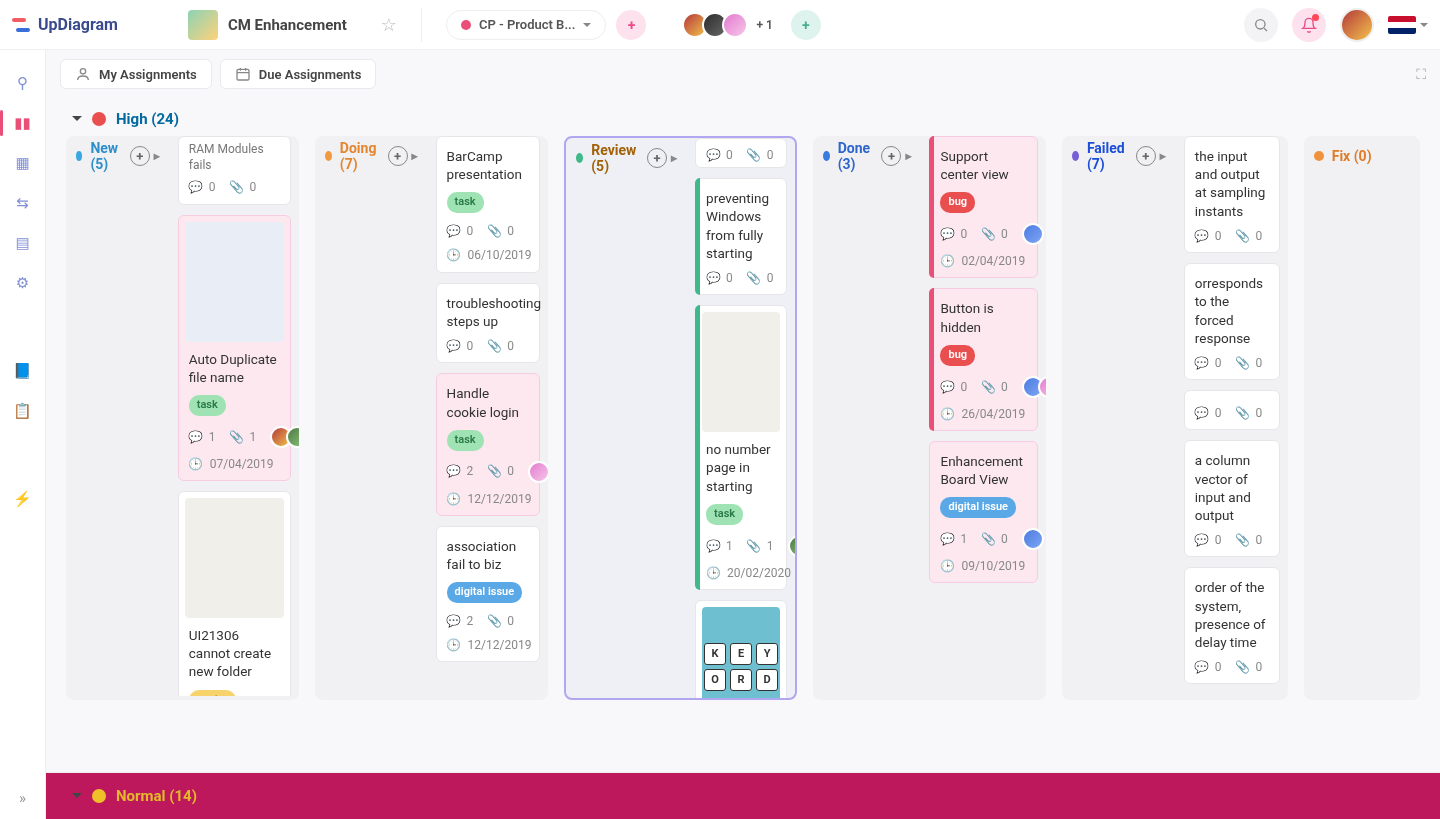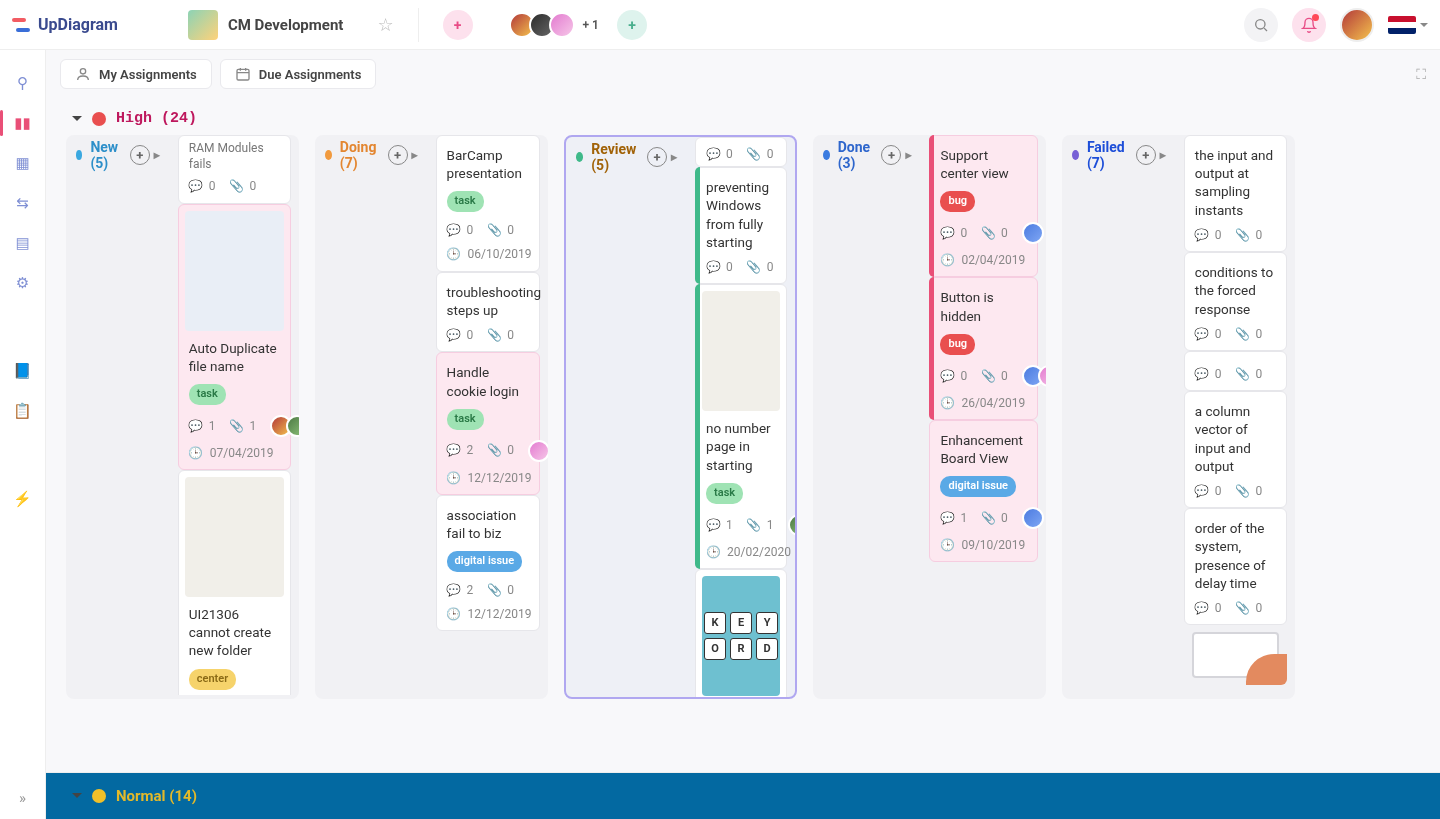--- a/index.html
+++ b/index.html
@@ -60,42 +60,42 @@
 .tab { display: flex; align-items: center; gap: 8px; padding: 6px 14px; background: #fff; border: 1px solid #e9e9ed; border-radius: 6px; font-weight: 600; color: #444; font-size: 13px; cursor: pointer; }
 .tab svg { width: 16px; height: 16px; color: #888; }
 .fs-btn { margin-left: auto; color: #aaa; cursor: pointer; }
 
 
 .group-head { display: flex; align-items: center; gap: 10px; padding: 18px 26px 8px; font-weight: 700; font-size: 15px; }
 .tri { border: 5px solid transparent; border-top-color: #444; margin-top: 4px; cursor: pointer; }
 .prio { width: 14px; height: 14px; border-radius: 50%; }
 .prio-red { background: #e94f4f; }
 .prio-yellow { background: #f0c029; }
-.gh-high { color: #be185d; font-family: Liberation Mono, monospace; }
+.gh-high { color: #0369a1; }
 .gh-normal { color: #e3b92a; }
 
 
 .board { display: flex; gap: 16px; padding: 0 20px 10px; overflow-x: hidden; }
 .col { width: 233px; background: #f1f1f4; border-radius: 8px; display: flex; flex-direction: row; }
 .col.review { border: 2px solid #b0a7f0; background: #eef0f6; }
 .col-head { display: flex; align-items: center; gap: 8px; height: 40px; padding: 0 10px; font-weight: 700; }
 .col-head .dot { width: 10px; height: 10px; border-radius: 50%; }
 .d-blue { background: #3aa8e0; }
 .d-orange { background: #f19a3e; }
 .d-green { background: #3fb98a; }
 .d-blue2 { background: #3a7be0; }
 .d-purple { background: #7760d6; }
 .d-orange2 { background: #f0913c; }
 .col-title { font-size: 14px; }
 .c-blue { color: #2d8fc9; } .c-orange { color: #e38630; } .c-green { color: #a16207; } .c-blue2 { color: #2e66cc; } .c-purple { color: #1d4ed8; } .c-orange2 { color: #e07b27; }
 .col-actions { margin-left: auto; display: flex; align-items: center; gap: 4px; }
 .col-add { width: 20px; height: 20px; border-radius: 50%; border: 1.5px solid #888; color: #666; display: flex; align-items: center; justify-content: center; font-weight: 700; font-size: 13px; cursor: pointer; }
 .col-exp { color: #888; font-size: 12px; cursor: pointer; }
 
-.col-body { padding: 0 8px 10px; display: flex; flex-direction: column; overflow: hidden; max-height: 560px; }
+.col-body { padding: 0 8px 10px; display: flex; flex-direction: column; gap: 10px; overflow: hidden; max-height: 560px; }
 
 .card { background: #fff; border-radius: 6px; border: 1px solid #e6e6ea; padding: 10px 10px 8px; position: relative; font-size: 13.5px; line-height: 1.35; }
 .card.pink { background: #fde8f0; border-color: #f6cde0; }
 .card .bar-left { position: absolute; left: -1px; top: -1px; bottom: -1px; width: 5px; border-radius: 6px 0 0 6px; }
 .bl-green { background: #3fb98a; }
 .bl-red { background: #e94f77; }
 
 .card .img { height: 120px; border-radius: 4px; margin: -4px -4px 8px; background: #e9eef6; position: relative; overflow: hidden; }
 .card .img.desk { background: #f1efe9; }
 .card .img.kw { background: #6ec0d0; position: relative; }
@@ -115,39 +115,44 @@
 .meta .m { display: flex; align-items: center; gap: 5px; }
 .meta .avs { margin-left: auto; display: flex; }
 .mini-av { width: 22px; height: 22px; border-radius: 50%; border: 2px solid #fff; margin-left: -6px; }
 .mini-av:first-child { margin-left: 0; }
 .due { display: flex; align-items: center; gap: 6px; color: #888; font-size: 12px; margin-top: 8px; }
 
 .big-illus { height: 120px; background: #f1f1f4; border-radius: 6px; position: relative; overflow: hidden; }
 .big-illus .idcard { position:absolute; inset: 12% 8%; background:#fff; border:2px solid #d5d5da; border-radius:4px; }
 .big-illus .hand { position:absolute; right:-6px; bottom:-4px; width:46%; height:58%; background:#e38a5f; border-top-left-radius: 60% 80%; }
 
-.footer { position: absolute; left: 0; right: 0; bottom: 0; padding: 14px 26px; background: #0369a1; border-top: 1px solid #eee; }
+.footer { position: absolute; left: 0; right: 0; bottom: 0; padding: 14px 26px; background: #be185d; border-top: 1px solid #eee; }
 .footer .group-head { padding: 0; }
 
 ::-webkit-scrollbar { height: 10px; } ::-webkit-scrollbar-thumb { background:#cfd1d9; border-radius:5px;}
 </style>
 </head>
 <body>
 
 <div class="header">
   <div class="logo">
     <span class="logo-mark"></span>
     <span>UpDiagram</span>
   </div>
   <div class="proj">
     <div class="proj-icon"></div>
-    <span class="proj-title">CM Development</span>
+    <span class="proj-title">CM Enhancement</span>
   </div>
   <span class="star">☆</span>
   <div class="sep-v"></div>
+  <div class="pill">
+    <span class="dot dot-red"></span>
+    <span>CP - Product B...</span>
+    <span class="caret"></span>
+  </div>
   <span class="circle-btn circle-pink">+</span>
   <div style="width:16px"></div>
   <div class="avatars">
     <span class="av av1"></span>
     <span class="av av2"></span>
     <span class="av av3"></span>
     <span class="plus-n">+ 1</span>
   </div>
   <span class="circle-btn circle-teal">+</span>
 
@@ -433,21 +438,21 @@
           </div>
         <div class="col-body">
           <div class="card">
               <div class="card-title">the input and output at sampling instants</div>
               <div class="meta">
                 <span class="m">💬 <span>0</span></span>
                 <span class="m">📎 <span>0</span></span>
               </div>
             </div>
           <div class="card">
-              <div class="card-title">conditions to the forced response</div>
+              <div class="card-title">orresponds to the forced response</div>
               <div class="meta">
                 <span class="m">💬 <span>0</span></span>
                 <span class="m">📎 <span>0</span></span>
               </div>
             </div>
           <div class="card">
               <div class="meta">
                 <span class="m">💬 <span>0</span></span>
                 <span class="m">📎 <span>0</span></span>
               </div>
@@ -466,20 +471,26 @@
                 <span class="m">📎 <span>0</span></span>
               </div>
             </div>
           <div class="big-illus">
               <div class="idcard"></div>
               <div class="hand"></div>
             </div>
         </div>
       </div>
 
+      <div class="col" style="width:120px">
+        <div class="col-head">
+            <span class="dot d-orange2"></span>
+            <span class="col-title c-orange2">Fix (0)</span>
+          </div>
+      </div>
 
     </div>
 
     <div class="footer">
       <div class="group-head">
         <span class="tri"></span>
         <span class="prio prio-yellow"></span>
         <span class="gh-normal">Normal (14)</span>
       </div>
     </div>

